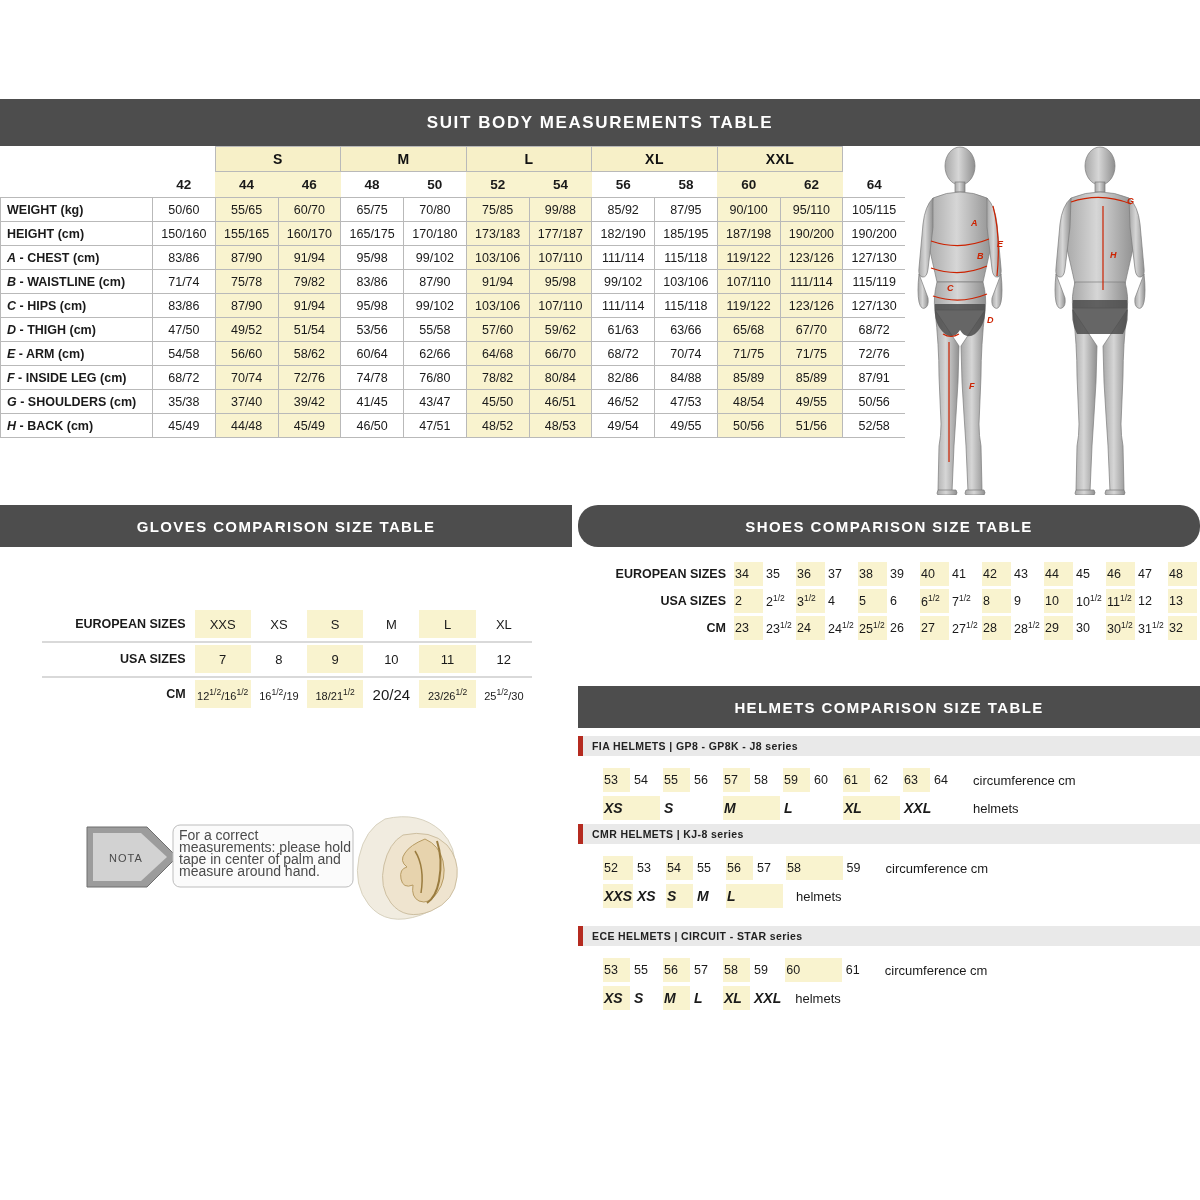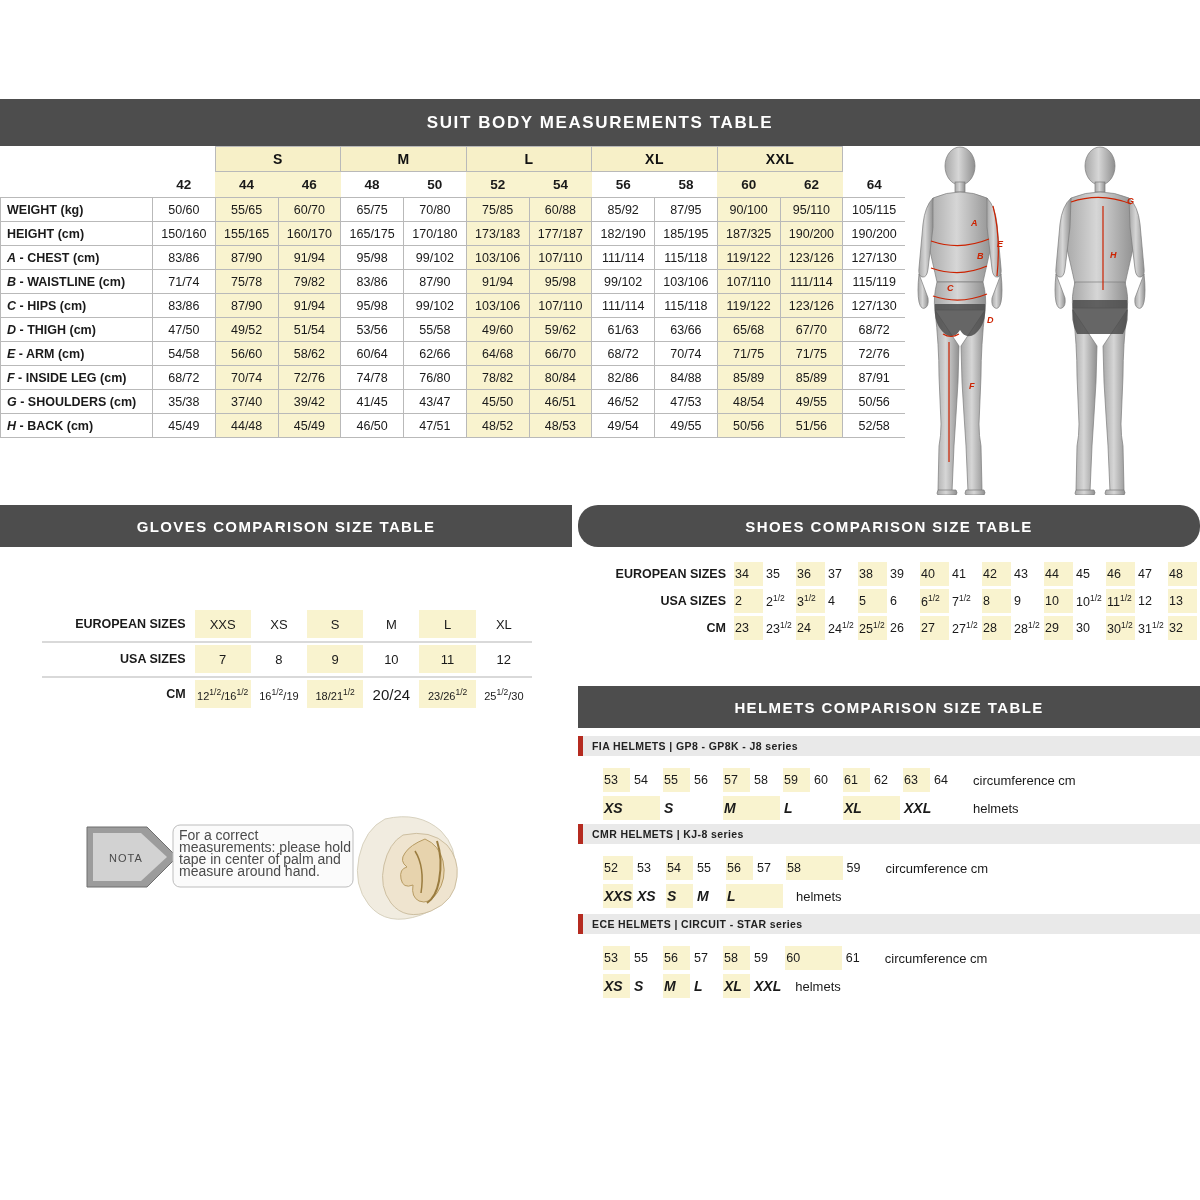--- a/index.html
+++ b/index.html
@@ -133,39 +133,39 @@
         </tbody>
         <tbody id="suit-body">
             <tr>
               <td class="rowlabel">WEIGHT (kg)</td>
               <td class="num">50/60</td>
               <td class="num hl">55/65</td>
               <td class="num hl">60/70</td>
               <td class="num">65/75</td>
               <td class="num">70/80</td>
               <td class="num hl">75/85</td>
-              <td class="num hl">60/88</td>
+              <td class="num hl">99/88</td>
               <td class="num">85/92</td>
               <td class="num">87/95</td>
               <td class="num hl">90/100</td>
               <td class="num hl">95/110</td>
               <td class="num">105/115</td>
             </tr>
             <tr>
               <td class="rowlabel">HEIGHT (cm)</td>
               <td class="num">150/160</td>
               <td class="num hl">155/165</td>
               <td class="num hl">160/170</td>
               <td class="num">165/175</td>
               <td class="num">170/180</td>
               <td class="num hl">173/183</td>
               <td class="num hl">177/187</td>
               <td class="num">182/190</td>
               <td class="num">185/195</td>
-              <td class="num hl">187/325</td>
+              <td class="num hl">187/198</td>
               <td class="num hl">190/200</td>
               <td class="num">190/200</td>
             </tr>
             <tr>
               <td class="rowlabel"><i>A</i> - CHEST (cm)</td>
               <td class="num">83/86</td>
               <td class="num hl">87/90</td>
               <td class="num hl">91/94</td>
               <td class="num">95/98</td>
               <td class="num">99/102</td>
@@ -207,21 +207,21 @@
               <td class="num hl">123/126</td>
               <td class="num">127/130</td>
             </tr>
             <tr>
               <td class="rowlabel"><i>D</i> - THIGH (cm)</td>
               <td class="num">47/50</td>
               <td class="num hl">49/52</td>
               <td class="num hl">51/54</td>
               <td class="num">53/56</td>
               <td class="num">55/58</td>
-              <td class="num hl">49/60</td>
+              <td class="num hl">57/60</td>
               <td class="num hl">59/62</td>
               <td class="num">61/63</td>
               <td class="num">63/66</td>
               <td class="num hl">65/68</td>
               <td class="num hl">67/70</td>
               <td class="num">68/72</td>
             </tr>
             <tr>
               <td class="rowlabel"><i>E</i> - ARM (cm)</td>
               <td class="num">54/58</td>
@@ -537,21 +537,21 @@
                 <td colspan="2" class="size">S</td>
                 <td colspan="2" class="size hl">M</td>
                 <td colspan="2" class="size">L</td>
                 <td colspan="2" class="size hl">XL</td>
                 <td colspan="2" class="size">XXL</td>
                 <td class="note">helmets</td>
               </tr>
             </tbody>
           </table>
         </div>
-        <div style="margin-bottom: 2px;">
+        <div style="margin-bottom: 14px;">
           <div class="hgroup-title">CMR HELMETS  |  KJ-8 series</div>
           <table class="helm" style="margin-left: 22px; margin-top: 8px;">
             <colgroup>
               <col style="width: 27px;">
               <col style="width: 27px;">
               <col style="width: 27px;">
               <col style="width: 27px;">
               <col style="width: 27px;">
               <col style="width: 27px;">
               <col style="width: 27px;">

